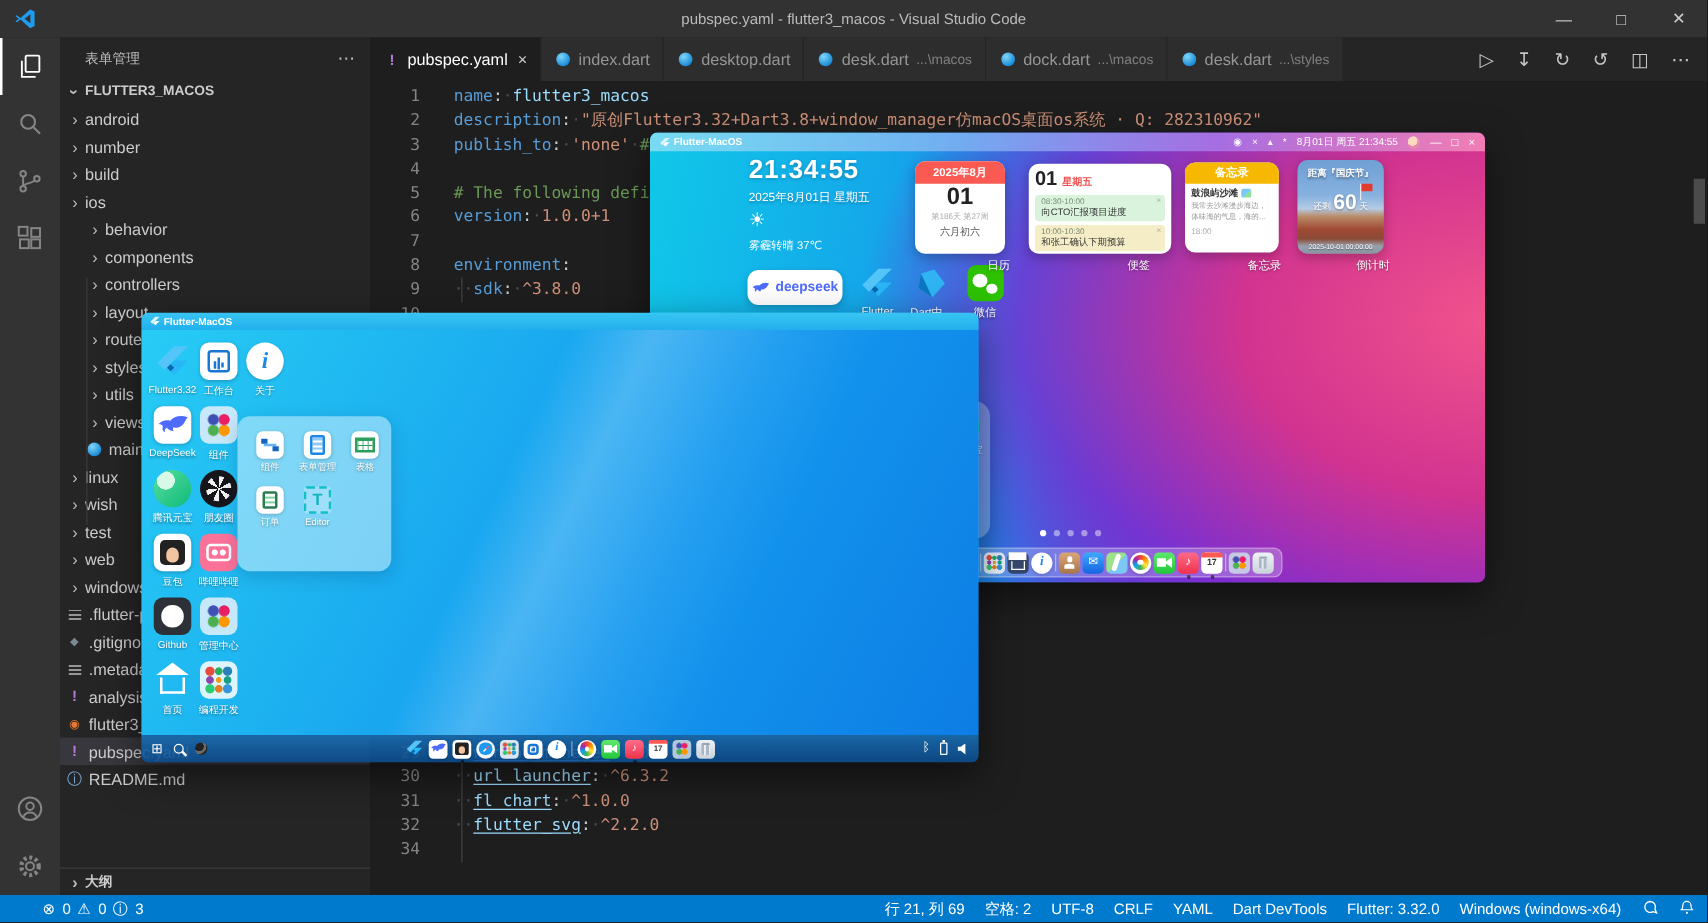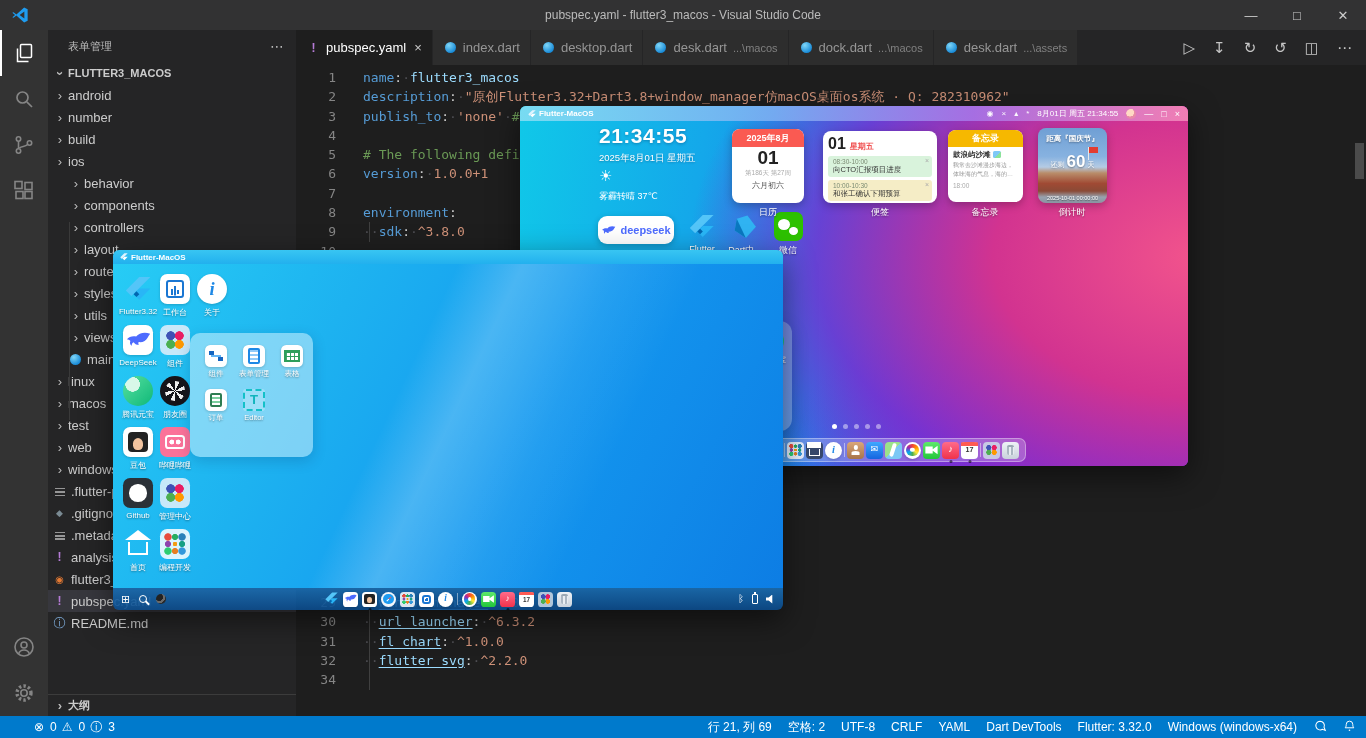--- a/index.html
+++ b/index.html
@@ -169,21 +169,21 @@
 .dk-weather{position:absolute;left:79px;top:84px;font-size:9px;color:#fff}
 .ds-pill{position:absolute;left:78px;top:110px;width:76px;height:28px;background:#fff;border-radius:9px;display:flex;align-items:center;justify-content:center;gap:4px;box-shadow:0 2px 6px rgba(0,0,0,.22);cursor:pointer}
 .ds-pill svg{width:15px;height:11px}
 .ds-pill b{font-size:11px;color:#4D6BFE}
 .sc{position:absolute;width:44px;display:flex;flex-direction:column;align-items:center;cursor:pointer}
 .sc .ic{font-size:29px}
 .sc .lb{font-size:9px}
 .lb{color:#fff;text-shadow:0 1px 2px rgba(0,0,0,.45);text-align:center;margin-top:3px;white-space:nowrap}
 
 .card{position:absolute;background:#fff;border-radius:8px;box-shadow:0 3px 9px rgba(0,0,0,.25)}
-.cap{position:absolute;font-size:9px;color:#fff;text-shadow:0 1px 2px rgba(0,0,0,.45);text-align:center;width:80px;margin-left:-40px}
+.cap{position:absolute;font-size:9px;color:#fff;text-shadow:0 1px 2px rgba(0,0,0,.45);text-align:right;width:80px;margin-left:-40px}
 .cal-card{left:212px;top:23px;width:72px;height:74px}
 .cal-hd{height:18px;background:#fa5a52;color:#fff;font-size:9px;font-weight:700;display:flex;align-items:center;justify-content:center;border-radius:8px 8px 0 0}
 .cal-day{font-size:19px;color:#222;text-align:center;margin-top:1px;font-weight:600;line-height:1.1}
 .cal-meta{font-size:6.5px;color:#aaa;text-align:center}
 .cal-lunar{font-size:8px;color:#555;text-align:center;margin-top:2px}
 .nt-card{left:303px;top:25px;width:114px;height:72px;padding:4px 5px}
 .nt-hd{display:flex;align-items:baseline;gap:4px}
 .nt-day{font-size:16px;font-weight:700;color:#222}
 .nt-week{font-size:8px;color:#f05050;font-weight:700}
 .nitem{position:relative;border-radius:3px;padding:2px 10px 2px 5px;margin-top:3px}
@@ -371,21 +371,21 @@
             <span class="i-dart"></span>
           </span>
           <span>main.dart</span>
         </div>
         <div class="trow " style="padding-left:4px">
           <span class="chev ">›</span>
           <span>linux</span>
         </div>
         <div class="trow " style="padding-left:4px">
           <span class="chev ">›</span>
-          <span>macos</span>
+          <span>wish</span>
         </div>
         <div class="trow " style="padding-left:4px">
           <span class="chev ">›</span>
           <span>test</span>
         </div>
         <div class="trow " style="padding-left:4px">
           <span class="chev ">›</span>
           <span>web</span>
         </div>
         <div class="trow " style="padding-left:4px">
@@ -463,21 +463,21 @@
             <span class="i-dart"></span>
           </span>
           <span>dock.dart</span>
           <span class="detail">...\macos</span>
         </div>
         <div class="tab ">
           <span class="ficon">
             <span class="i-dart"></span>
           </span>
           <span>desk.dart</span>
-          <span class="detail">...\assets</span>
+          <span class="detail">...\styles</span>
         </div>
       </div>
     <div class="ed-actions" id="edactions">
         <span>▷</span>
         <span>↧</span>
         <span>↻</span>
         <span>↺</span>
         <span>◫</span>
         <span>⋯</span>
       </div>

